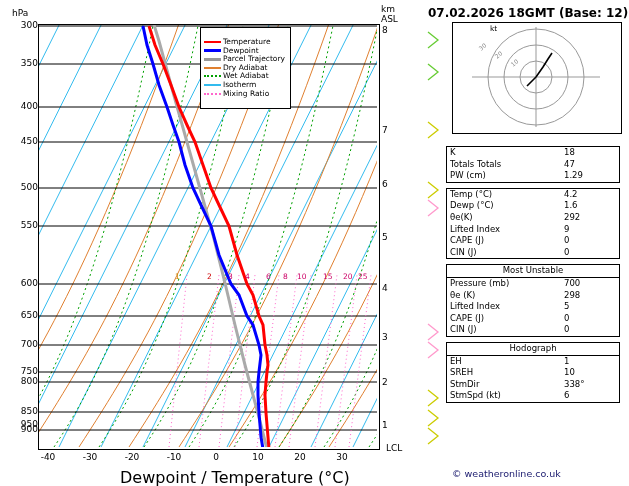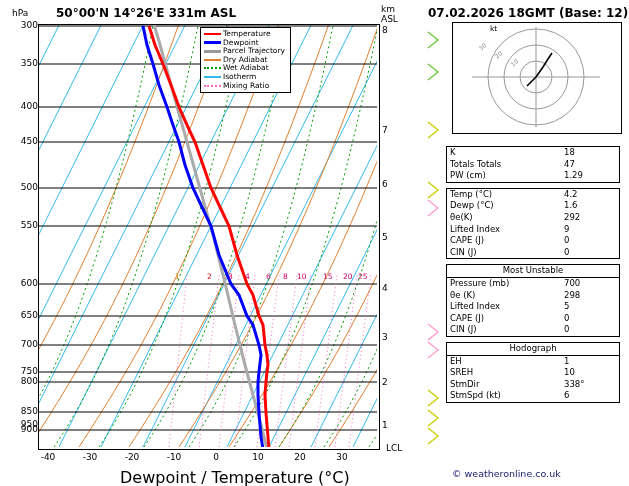--- a/index.html
+++ b/index.html
@@ -16,21 +16,21 @@
   .ytick{position:absolute;right:382px;font-size:9px;color:#000;text-align:right;transform:translateY(-50%);}
   .xtick{position:absolute;top:452px;font-size:9px;color:#000;transform:translateX(-50%);}
   .kmtick{position:absolute;left:382px;font-size:9px;color:#000;transform:translateY(-50%);}
 
   #xaxis-title{position:absolute;left:120px;top:468px;font-size:16px;}
   #hpa{position:absolute;left:12px;top:8px;font-size:9px;}
   #station{position:absolute;left:56px;top:6px;font-size:12px;font-weight:bold;}
   #kmasl{position:absolute;left:381px;top:4px;font-size:9px;line-height:10px;}
 
   
-  #legend{position:absolute;left:200px;top:27px;background:#fff;border:1px solid #000;padding:2px 3px;font-size:7.5px;line-height:8.6px;}
+  #legend{position:absolute;left:200px;top:27px;background:#fff;border:1px solid #000;padding:10px 3px;font-size:7.5px;line-height:8.6px;}
   #legend table{border-collapse:collapse;}
   #legend td{padding:0 2px 0 0;font-size:7.5px;line-height:8.6px;}
   .swatch{display:inline-block;width:17px;height:0;border-top-width:2px;border-top-style:solid;vertical-align:middle;}
   .sw-dot{border-top-style:dotted;}
 
   #mixlabel{position:absolute;left:378px;top:276px;width:12px;font-size:9px;color:#ff66cc;
             transform:rotate(90deg);transform-origin:left top;white-space:nowrap;}
 
   .mixnum{position:absolute;font-size:7.5px;color:#cc0066;}
 
@@ -50,21 +50,20 @@
   #credit{position:absolute;left:452px;top:468px;font-size:9.5px;color:#1a1a6e;text-align:right;}
 </style>
 </head>
 <body>
 
 <div id="root">
 
   <div id="sounding">
 
     <div id="hpa" class="lbl">hPa</div>
-    <div id="station">50°00'N  14°26'E  331m ASL</div>
     <div id="kmasl">km<br>ASL</div>
 
     <div class="ytick" style="top:25px">300</div>
     <div class="ytick" style="top:63px">350</div>
     <div class="ytick" style="top:106px">400</div>
     <div class="ytick" style="top:141px">450</div>
     <div class="ytick" style="top:187px">500</div>
     <div class="ytick" style="top:225px">550</div>
     <div class="ytick" style="top:283px">600</div>
     <div class="ytick" style="top:315px">650</div>

